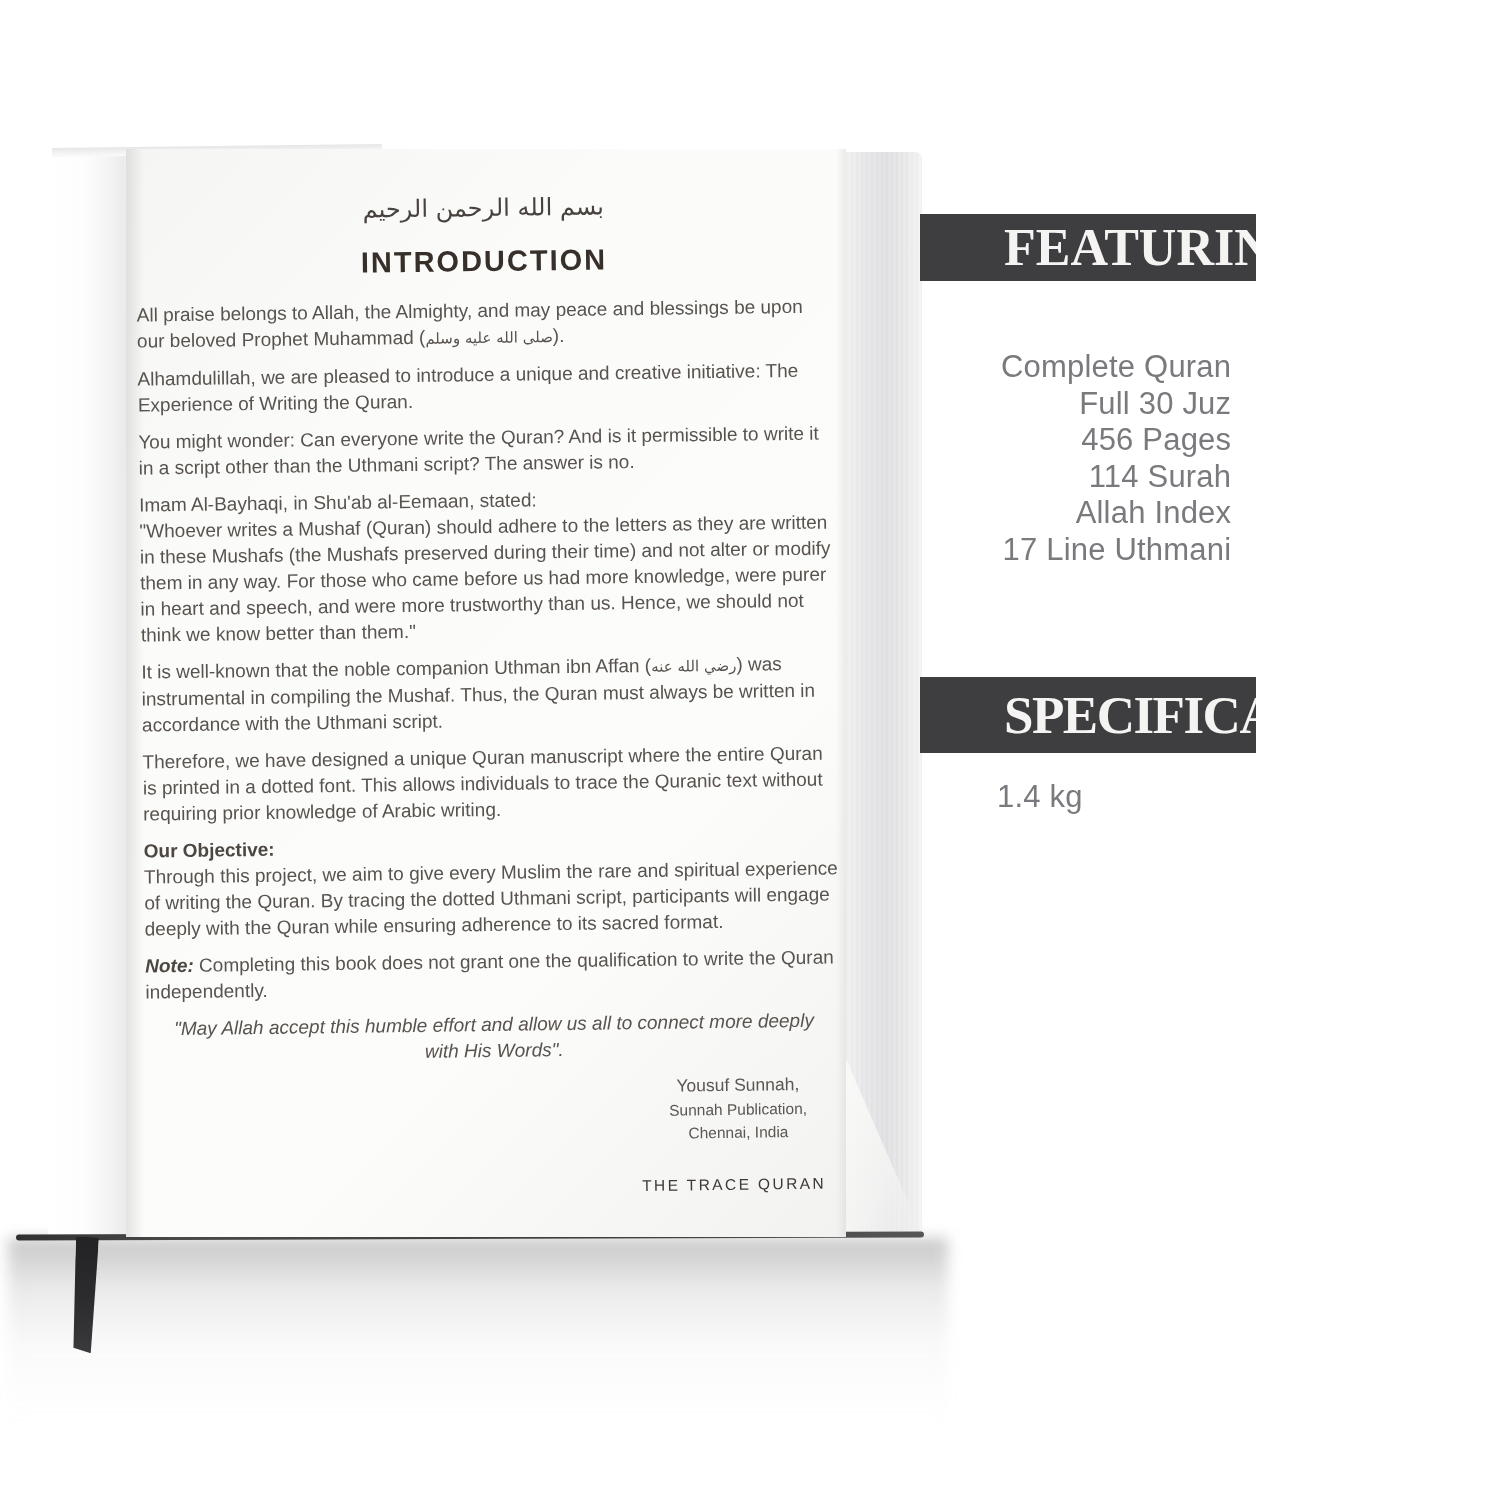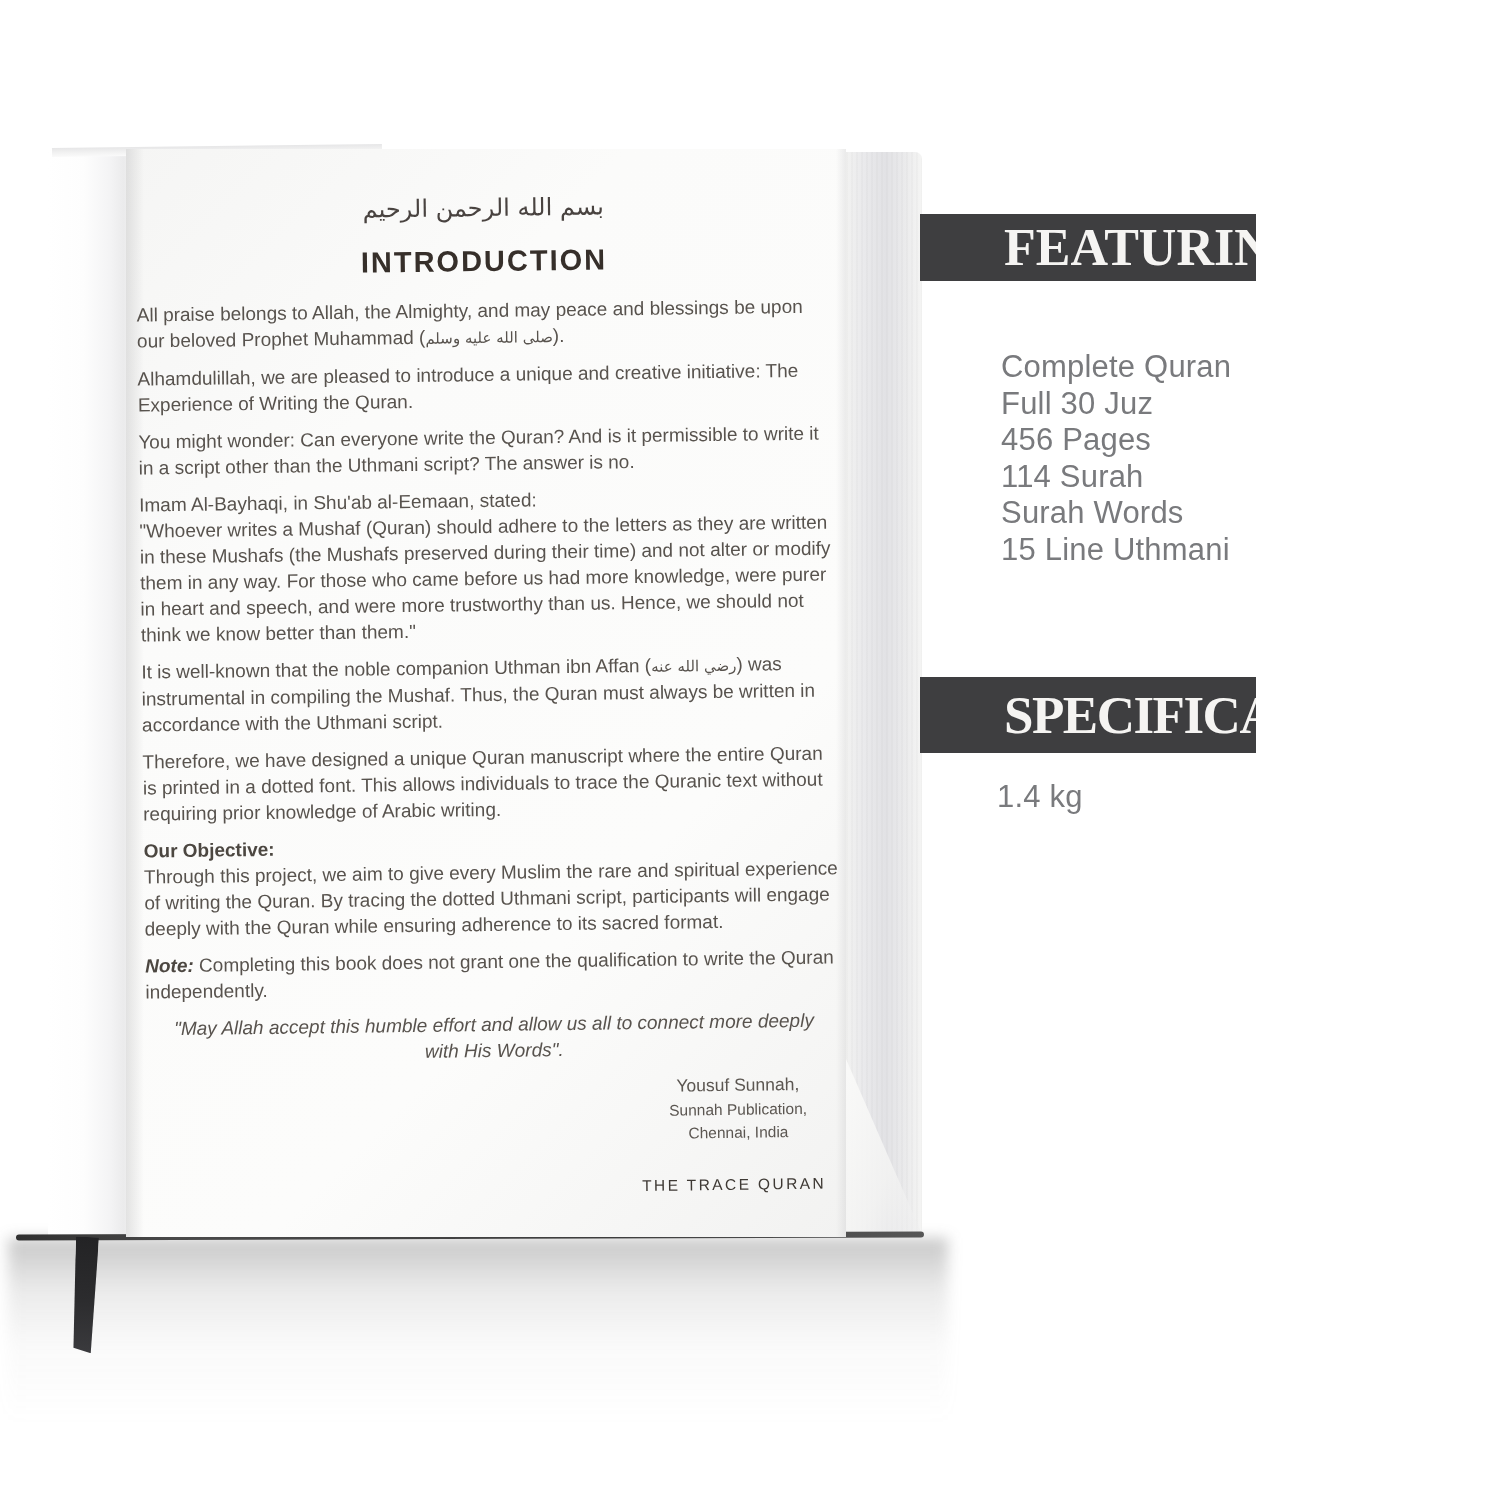--- a/index.html
+++ b/index.html
@@ -88,21 +88,21 @@
 
   
   .banner {
     position:absolute; left:920px; width:567px; background:#3e3e40;
     color:#f5f4f2; font-family:"Liberation Serif", serif; font-weight:bold;
     white-space:nowrap; overflow:hidden;
   }
   .banner.featuring { top:214px; height:67px; line-height:67px; font-size:52px; padding-left:84px; }
   .banner.specs     { top:677px; height:76px; line-height:76px; font-size:53px; padding-left:84px; letter-spacing:-1.5px; }
   .side-list { position:absolute; margin:0; padding:0; list-style:none; }
-  .side-list li { font-size:31px; line-height:36.5px; color:#797a7d; letter-spacing:0.2px; }
+  .side-list li { font-size:31px; line-height:36.5px; color:#797a7d; letter-spacing:0.2px;text-align:right; }
   .featuring-list { left:1001px; top:349px; }
   .specs-list     { left:997px;  top:779px; }
 </style>
 </head>
 <body>
 
 <div class="canvas">
 
   <div class="book-shadow"></div>
   <div class="cover-left"></div>
@@ -147,22 +147,22 @@
       <div class="brand">THE TRACE QURAN</div>
     </div>
   </div>
 
   <div class="banner featuring"><span>FEATURING</span></div>
   <ul class="side-list featuring-list">
     <li>Complete Quran</li>
     <li>Full 30 Juz</li>
     <li>456 Pages</li>
     <li>114 Surah</li>
-    <li>Surah Words</li>
-    <li>15 Line Uthmani</li>
+    <li>Allah Index</li>
+    <li>17 Line Uthmani</li>
   </ul>
 
   <div class="banner specs"><span>SPECIFICATIONS</span></div>
   <ul class="side-list specs-list">
     <li>1.4 kg</li>
   </ul>
 
 </div>
 
 </body></html>

